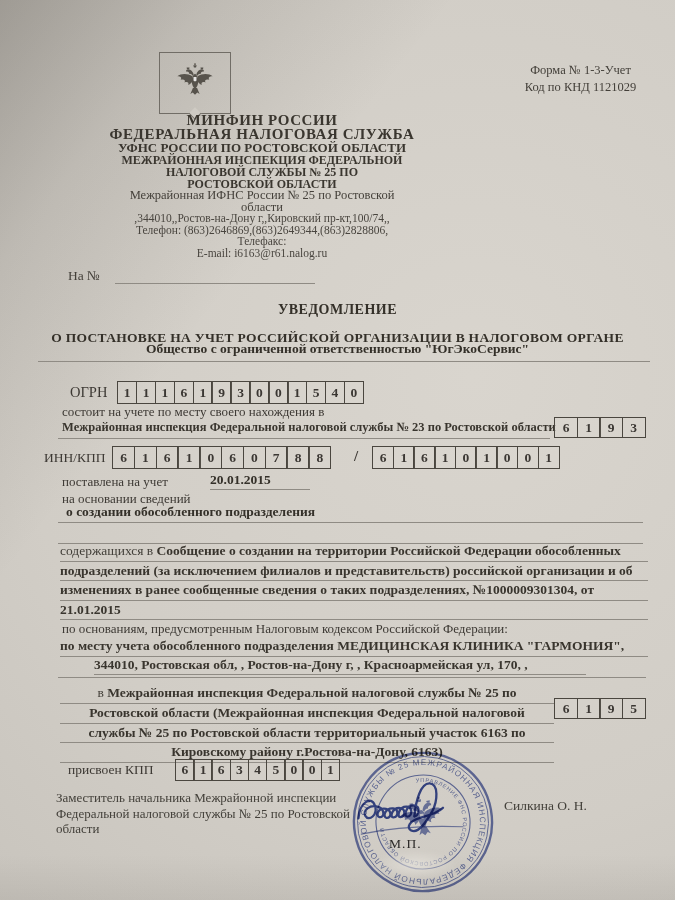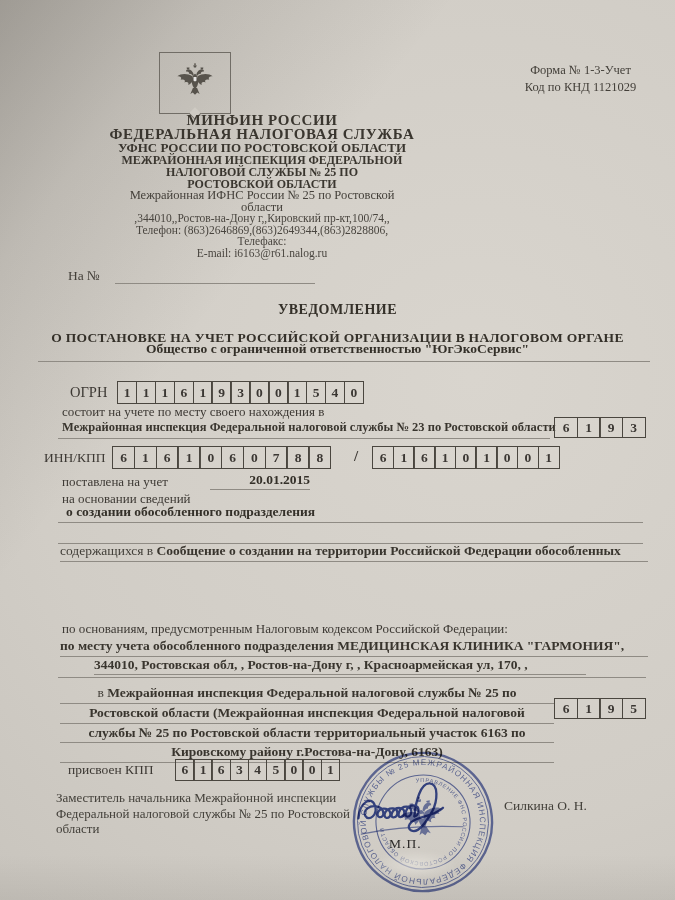--- a/index.html
+++ b/index.html
@@ -54,21 +54,21 @@
   .code2-cells { top:698px; left:554px; } .code2-cells span{ width:24px; height:21px; }
   .akpp-cells  { top:759px; left:175px; } .akpp-cells span { width:19.7px; height:22px; }
   
   .lbl-ogrn { top:384px; left:70px; font-size:14.5px; }
   .ln-sostoit { top:404px; left:62px; font-size:13px; }
   .ln-authority { top:420px; left:62px; width:488px; font-weight:bold; font-size:12.5px; white-space:nowrap; color:#39352e; }
   .ul-authority { top:438px; left:58px; width:492px; }
   .lbl-innkpp { top:450px; left:44px; font-size:13.5px; }
   .slash { top:448px; left:354px; font-size:15px; font-weight:bold; }
   .ln-postavlena { top:474px; left:62px; font-size:13px; }
-  .date-set { top:472px; left:210px; width:100px; text-align:right; font-weight:bold; font-size:13.5px; color:#343029; padding-bottom:1px; }
+  .date-set { top:472px; left:210px; width:100px; text-align:left; font-weight:bold; font-size:13.5px; color:#343029; padding-bottom:1px; }
   .ln-osnovanii { top:491px; left:62px; font-size:13px; }
   .ln-sozdanii { top:504px; left:66px; font-weight:bold; font-size:13.5px; color:#343029; }
   .ul-sozdanii { top:522px; left:58px; width:585px; }
   .ul-empty1  { top:543px; left:58px; width:585px; }
   .para { top:542px; left:60px; width:588px; font-size:13.5px; font-weight:bold; color:#39352e; }
   .para .pline { height:19.5px; line-height:18px; border-bottom:1px solid #8f8b84; }
   .para .prefix { font-weight:normal; color:#43403a; }
   .ln-grounds { top:621px; left:62px; font-size:13px; }
   .place1 { top:637px; left:60px; width:588px; height:20px; line-height:18px; font-weight:bold; font-size:13.5px; color:#39352e; border-bottom:1px solid #8f8b84; }
   .place2 { top:657px; left:60px; width:492px; height:18px; line-height:16px; font-weight:bold; font-size:13.5px; color:#39352e; border-bottom:1px solid #8f8b84;margin-left:34px; }
@@ -212,20 +212,25 @@
   <div class="abs ln-osnovanii">на основании сведений</div>
   <div class="abs ln-sozdanii">о создании обособленного подразделения</div>
   <div class="uline ul-sozdanii"></div>
   <div class="uline ul-empty1"></div>
 
   <div class="abs para">
     <div class="pline">
       <span class="prefix">содержащихся  в</span>
       <span>Сообщение о создании на территории Российской Федерации обособленных</span>
     </div>
+    <div>
+        <div class="pline">подразделений (за исключением филиалов и представительств) российской организации и об</div>
+        <div class="pline">изменениях в ранее сообщенные сведения о таких подразделениях, №1000009301304, от</div>
+        <div class="pline">21.01.2015</div>
+      </div>
   </div>
 
   <div class="abs ln-grounds">по основаниям, предусмотренным Налоговым кодексом Российской Федерации:</div>
   <div class="abs place1">по месту учета обособленного подразделения МЕДИЦИНСКАЯ КЛИНИКА "ГАРМОНИЯ",</div>
   <div class="abs place2">344010, Ростовская обл, , Ростов-на-Дону г, , Красноармейская ул, 170, ,</div>
   <div class="uline ul-empty2"></div>
 
   <div class="abs authblock">
     <div class="aline">
       <span class="prefix">в</span>

